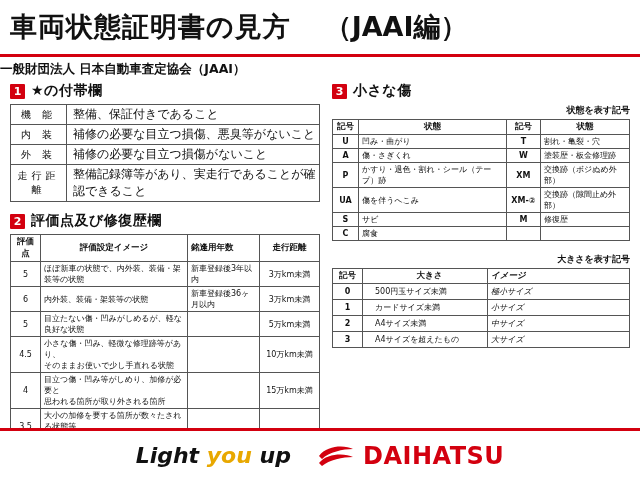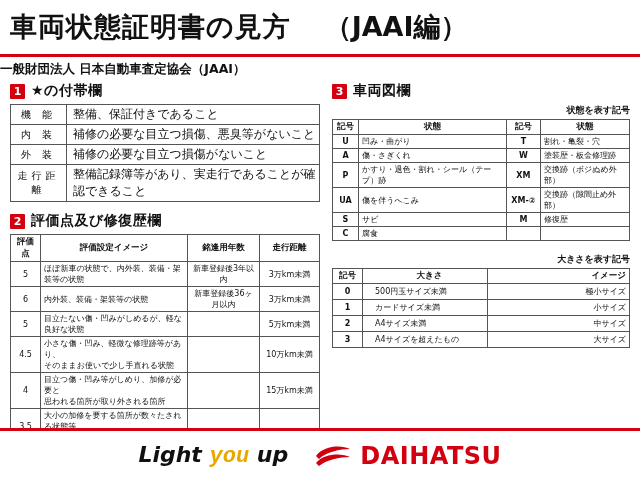--- a/index.html
+++ b/index.html
@@ -61,47 +61,47 @@
   
   .t-futai td { height:17px; }
   .t-futai .lbl { width:56px; text-align:center; font-size:10px; letter-spacing:4px; }
   .t-futai .val { font-size:12px; padding-left:6px; }
 
   
   .t-hyoka th { background:#fff; font-size:8.5px; text-align:center; font-weight:bold; height:16px;}
   .t-hyoka td { font-size:8px; height:14px; }
   .t-hyoka .c-score { width:30px; text-align:center; }
   .t-hyoka .c-img { }
-  .t-hyoka .c-cnt { width:72px; text-align:center; }
+  .t-hyoka .c-cnt { width:72px; text-align:left; }
   .t-hyoka .c-dist { width:60px; text-align:center; }
 
   
   .sub-label { font-size:9px; font-weight:bold; margin:3px 0 2px 0;text-align:right; }
   .t-kigou th { background:#fff; font-size:8.5px; text-align:center; height:15px; font-weight:bold;}
   .t-kigou td { font-size:8px; height:14px; }
   .t-kigou .sym { width:26px; text-align:center; font-weight:bold; }
   .t-kigou .desc { }
   .t-kigou .sym2 { width:34px; text-align:center; font-weight:bold; }
   .t-kigou .desc2 { }
 
   .t-size th { background:#fff; font-size:8.5px; text-align:center; height:15px; font-weight:bold;}
   .t-size td { font-size:8px; height:16px; }
   .t-size .sym { width:30px; text-align:center; font-weight:bold; }
   .t-size .sz { width:125px; padding-left:12px;}
-  .t-size .im { text-align:right; }
+  .t-size .im { text-align:left;font-style:italic; }
 
   
   .footer {
     position:absolute; left:0; bottom:0; width:640px; height:52px;
     border-top:3px solid #d3000f;
     display:flex; align-items:center; justify-content:center; gap:26px;
     background:#fff;
   }
   .slogan { font-size:22px; font-style:italic; font-weight:bold; color:#111; white-space:nowrap;}
-  .slogan .ylw { color:#e8a800;font-family:Liberation Mono, monospace; }
+  .slogan .ylw { color:#e8a800; }
   .brand { display:flex; align-items:center; gap:8px; }
   .brand-mark { width:38px; height:26px; position:relative; }
   .brand-name { font-size:24px; font-weight:bold; color:#d3000f; letter-spacing:0.5px; }
 </style>
 </head>
 <body>
 
 <div class="page">
 
   <div class="header">
@@ -210,21 +210,21 @@
 
         </tbody>
       </table>
 
     </div>
 
     <div class="col-right">
 
       <div class="sec-head">
         <div class="sec-num">3</div>
-        <div class="sec-title">車両図欄</div>
+        <div class="sec-title">小さな傷</div>
       </div>
 
       <div class="sub-label">状態を表す記号</div>
 
       <table class="t-kigou">
         <thead>
           <tr>
             <th class="sym">記号</th>
             <th class="desc">状態</th>
             <th class="sym2">記号</th>

